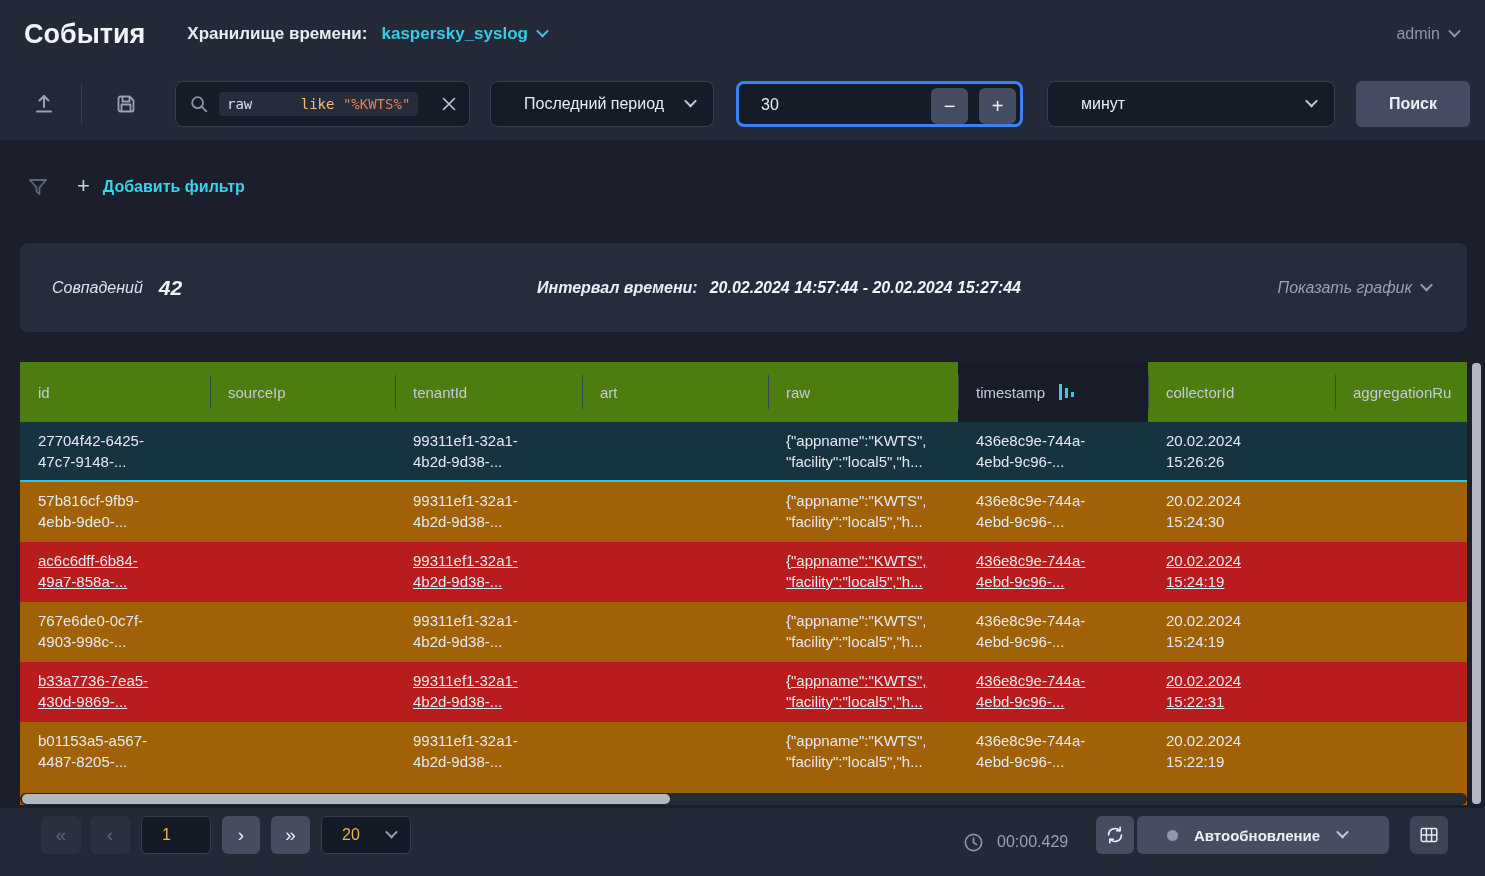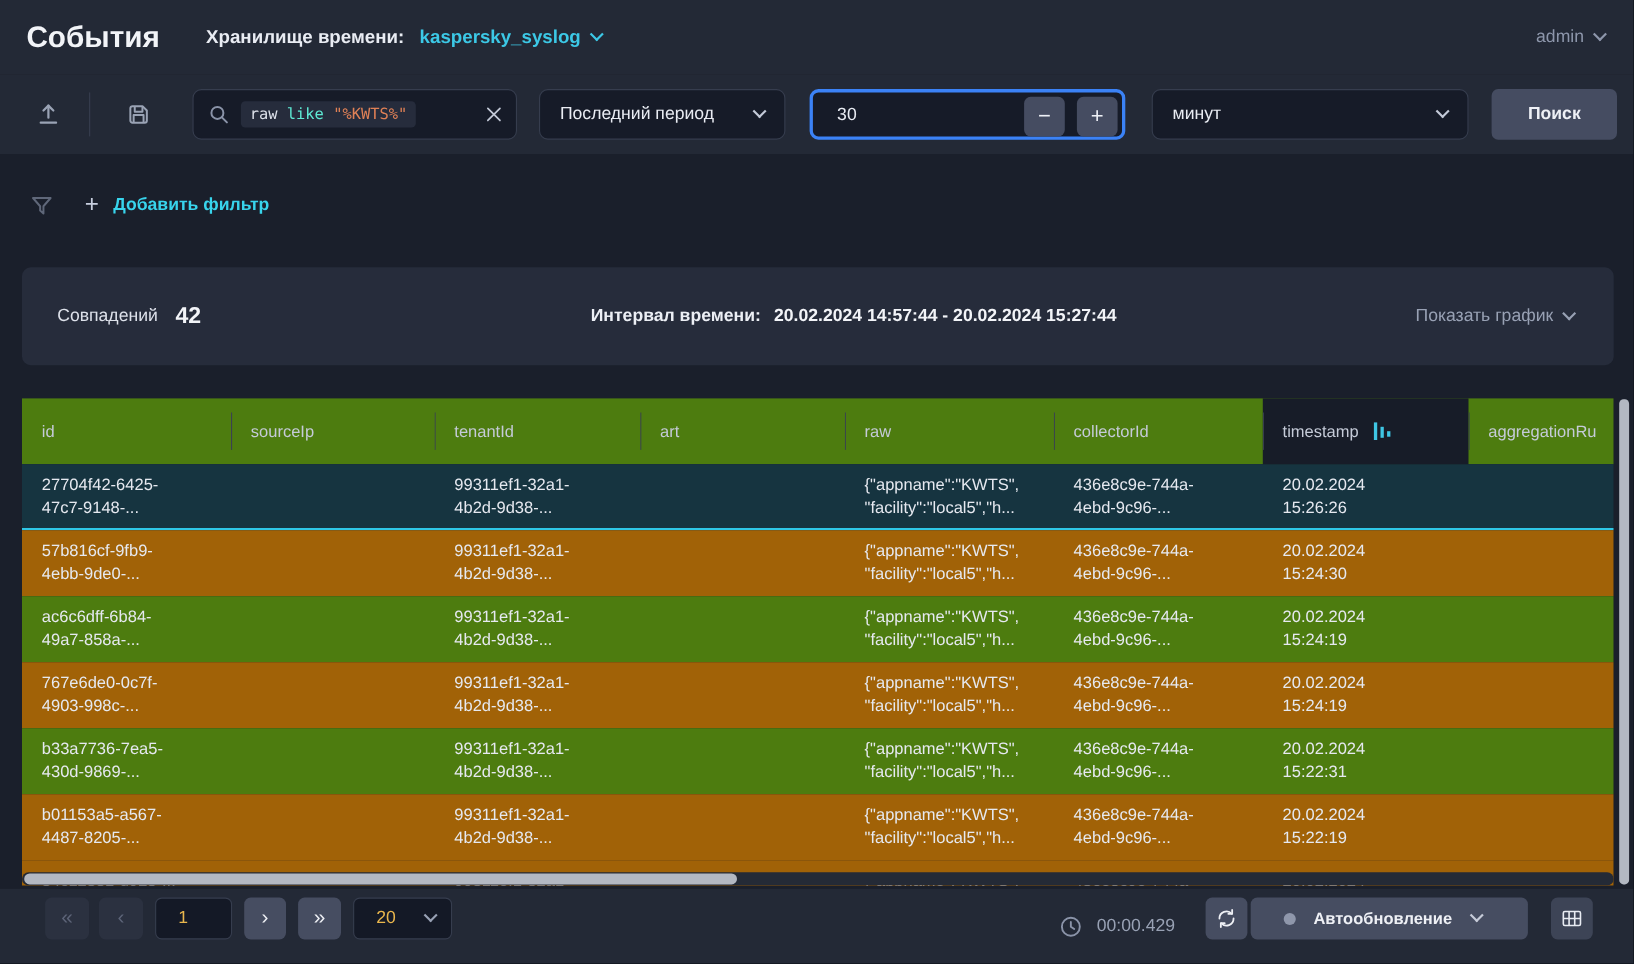--- a/index.html
+++ b/index.html
@@ -21,45 +21,45 @@
   
   .toolbar{position:absolute;top:68px;left:0;width:100%;height:72px;background:#232936;}
   .icon-btn{position:absolute;top:16px;width:40px;height:40px;display:flex;align-items:center;
             justify-content:center;cursor:pointer;border-radius:6px;}
   .tb-divider{position:absolute;left:81px;top:16px;width:1px;height:40px;background:#373e4f;}
   .search-box{position:absolute;left:175px;top:13px;width:295px;height:46px;background:#161b28;
               border:1px solid #363d4e;border-radius:8px;display:flex;align-items:center;box-sizing:border-box;}
   .search-box svg{margin-left:13px;flex:none;}
   .query-tokens{margin-left:10px;background:#262c3c;border-radius:4px;padding:4px 8px;
                 font-family:"DejaVu Sans Mono",monospace;font-size:14px;white-space:nowrap;}
-  .tok-field{color:#dde1ea;} .tok-op{color:#5eead4;} .tok-val{color:#e08156;}
+  .tok-field{color:#dde1ea;} .tok-op{color:#fdba74;margin-left:40px;} .tok-val{color:#e08156;}
   .clear-x{margin-left:auto;margin-right:13px;cursor:pointer;display:flex;}
   .select{position:absolute;top:13px;height:46px;background:#161b28;border:1px solid #363d4e;
           border-radius:8px;box-sizing:border-box;display:flex;align-items:center;cursor:pointer;}
-  .select .lbl{margin-left:18px;font-size:16px;color:#e9ecf3;}
+  .select .lbl{margin-left:33px;font-size:16px;color:#e9ecf3;}
   .select .chv{margin-left:auto;margin-right:18px;color:#c3cad8;}
   .stepper{position:absolute;left:736px;top:13px;width:287px;height:46px;background:#161b28;
            border:3px solid #3b82f6;border-radius:8px;box-sizing:border-box;}
   .stepper .val{position:absolute;left:22px;top:12px;font-size:16px;color:#e9ecf3;}
   .step-btn{position:absolute;top:4px;width:37px;height:36px;background:#454c61;border-radius:6px;
             color:#eef0f6;font-size:20px;display:flex;align-items:center;justify-content:center;cursor:pointer;}
   .search-btn{position:absolute;left:1356px;top:13px;width:114px;height:46px;background:#454c61;
               border-radius:6px;color:#eef0f6;font-size:16px;font-weight:bold;display:flex;
               align-items:center;justify-content:center;cursor:pointer;}
 
   
   .filter-bar{position:absolute;top:165px;left:0;height:44px;display:flex;align-items:center;}
   .filter-bar svg{margin-left:26px;}
   .add-filter{margin-left:27px;display:flex;align-items:center;cursor:pointer;}
   .add-filter .plus{font-size:22px;color:#c7cede;font-weight:normal;margin-right:13px;margin-top:-2px;}
   .add-filter .txt{font-size:16px;font-weight:bold;color:#38d4ec;text-align:center;}
 
   
   .summary{position:absolute;left:20px;top:243px;width:1447px;height:89px;background:#262c3b;
-           border-radius:8px;box-sizing:border-box;}
+           border-radius:8px;box-sizing:border-box;font-style:italic;}
   .sum-left{position:absolute;left:32px;top:0;height:100%;display:flex;align-items:center;}
   .matches-label{font-size:16px;color:#dde1ea;}
   .matches-value{margin-left:16px;font-size:21px;font-weight:bold;color:#f2f4f8;}
   .sum-center{position:absolute;left:517px;top:0;height:100%;display:flex;align-items:center;}
   .interval-label{font-size:16px;font-weight:bold;color:#eceff5;}
   .interval-value{margin-left:12px;font-size:16px;font-weight:bold;color:#f2f4f8;}
   .sum-right{position:absolute;right:36px;top:0;height:100%;display:flex;align-items:center;
              color:#98a1b4;font-size:16px;cursor:pointer;}
 
   
@@ -69,21 +69,21 @@
   .th{position:relative;display:flex;align-items:center;padding-left:18px;font-size:15px;
       color:#c5cbd8;cursor:pointer;overflow:hidden;white-space:nowrap;}
   .th + .th::before{content:'';position:absolute;left:0;top:13px;bottom:13px;width:1px;background:#3a4152;}
   .th.sorted{background:#171c28;}
   .sort-ico{display:inline-flex;align-items:flex-start;margin-left:14px;}
   .sort-ico i{display:block;width:3px;background:#3fc6e4;margin-right:3px;}
   .sort-ico i:nth-child(1){height:16px;}
   .sort-ico i:nth-child(2){height:10px;margin-top:4px;}
   .sort-ico i:nth-child(3){height:5px;margin-top:8px;}
   .trow{height:60px;background:#a16207;cursor:pointer;box-sizing:border-box;}
-  .trow:nth-child(3),.trow:nth-child(5){background:#4d7c0f;}
+  .trow:nth-child(3),.trow:nth-child(5){background:#b91c1c;text-decoration:underline;}
   .trow.selected{background:#163440;border-bottom:2px solid #2fc7e6;}
   .cell{padding:8px 10px 0 18px;font-size:15px;line-height:21px;color:#e6e9f0;
         white-space:pre-line;overflow:hidden;}
   .hscroll{position:absolute;left:0;bottom:0;width:100%;height:12px;background:#242a36;border-radius:6px;}
   .hscroll .thumb{position:absolute;left:2px;top:1px;width:648px;height:10px;background:#b3b8c2;border-radius:5px;}
   .vscroll{position:absolute;left:1472px;top:363px;width:9px;height:441px;background:#2a303c;border-radius:4px;}
   .vscroll .thumb{position:absolute;left:0;top:0;width:9px;height:441px;background:#b3b8c2;border-radius:4px;}
 
   
   .footer{position:absolute;left:0;top:808px;width:100%;height:68px;background:#232936;}
@@ -202,29 +202,29 @@
     </div>
   </div>
 
   <div class="table-wrap">
     <div class="thead grid-cols">
       <div class="th">id</div>
       <div class="th">sourceIp</div>
       <div class="th">tenantId</div>
       <div class="th">art</div>
       <div class="th">raw</div>
-      <div class="th">collectorId</div>
       <div class="th sorted">
         <span>timestamp</span>
         <span class="sort-ico">
             <i></i>
             <i></i>
             <i></i>
           </span>
       </div>
+      <div class="th">collectorId</div>
       <div class="th">aggregationRu</div>
     </div>
     <div>
         <div class="trow grid-cols selected">
           <div class="cell">27704f42-6425-
 47c7-9148-...</div>
           <div class="cell"></div>
           <div class="cell">99311ef1-32a1-
 4b2d-9d38-...</div>
           <div class="cell"></div>

